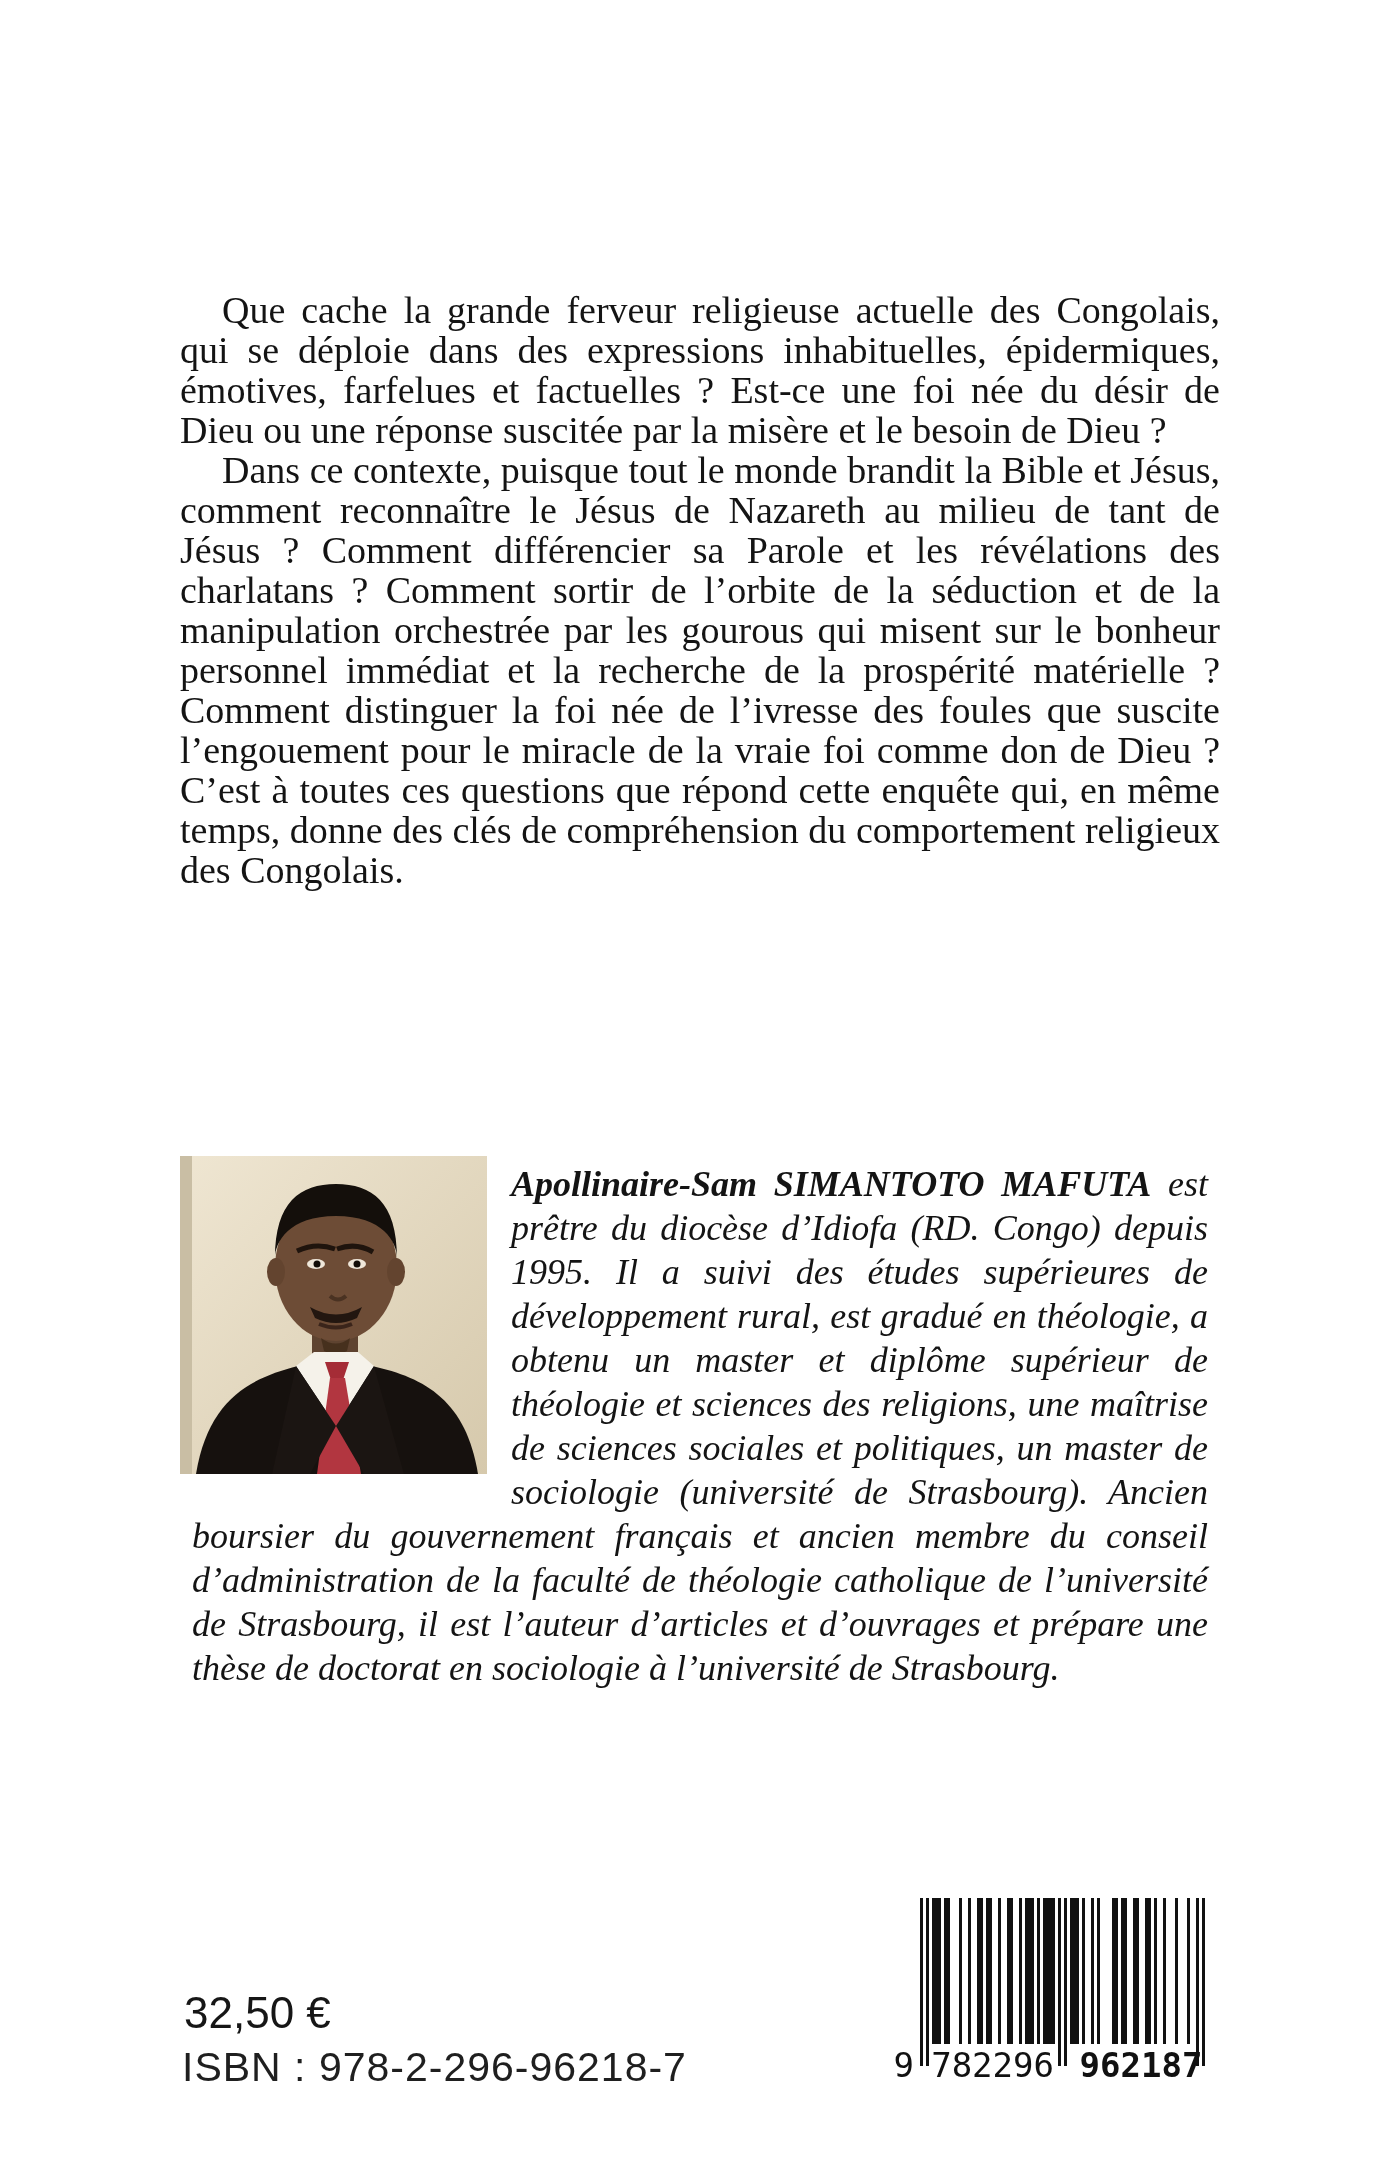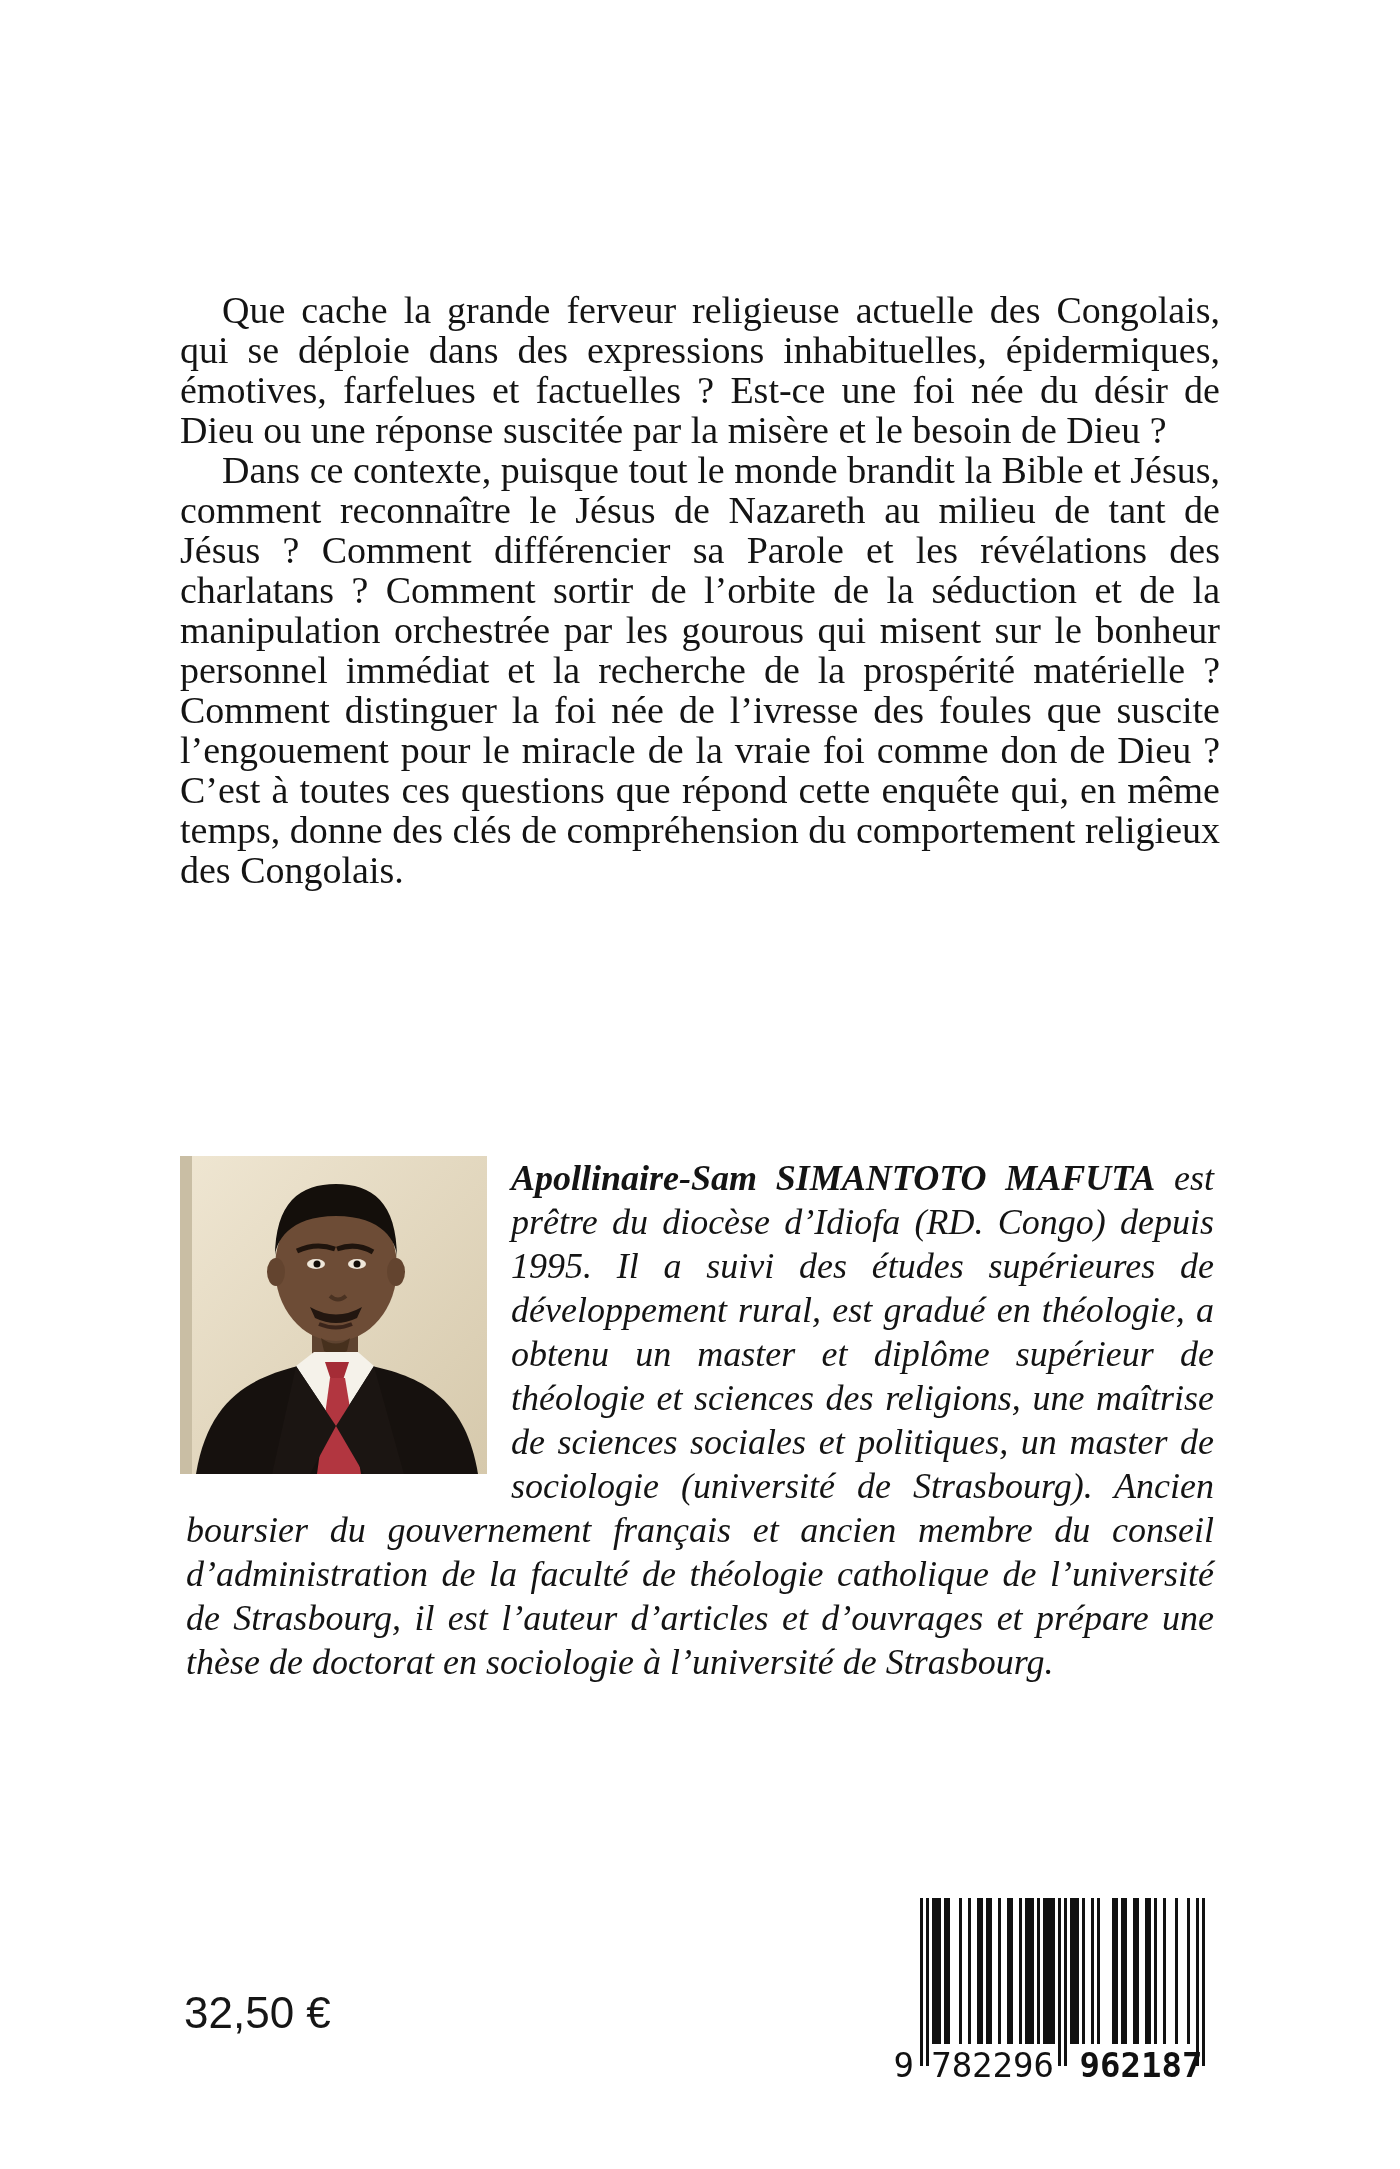--- a/index.html
+++ b/index.html
@@ -47,21 +47,21 @@
   .bio {
     position: absolute;
     left: 180px;
     top: 1150px;
     width: 1040px;
     font-size: 36px;
     line-height: 44px;
     font-style: italic;
     text-align: justify;
   }
-  .bio p { margin: 6px; font-family: Liberation Serif, serif; }
+  .bio p { margin: 12px; font-family: Liberation Serif, serif; }
   .bio-name { font-weight: 700; }
   .photo {
     float: left;
     width: 307px;
     height: 318px;
     margin: 6px 24px 10px 0;
     background: #ddd2bb;
   }
   .photo svg { display: block; }
   .price {
@@ -159,20 +159,21 @@
 
         <path d="M116 210 L156 270 L130 318 L92 318 Z" fill="#1b1512"></path>
         <path d="M194 210 L156 270 L184 318 L224 318 Z" fill="#1b1512"></path>
       </svg>
     </div>
     <p><span class="bio-name">Apollinaire-Sam SIMANTOTO MAFUTA</span><span> est prêtre du diocèse d’Idiofa (RD. Congo) depuis 1995. Il a suivi des études supérieures de développement rural, est gradué en théologie, a obtenu un master et diplôme supérieur de théologie et sciences des religions, une maîtrise de sciences sociales et politiques, un master de sociologie (université de Strasbourg). Ancien boursier du gouvernement français et ancien membre du conseil d’administration de la faculté de théologie catholique de l’université de Strasbourg, il est l’auteur d’articles et d’ouvrages et prépare une thèse de doctorat en sociologie à l’université de Strasbourg.</span></p>
   </div>
 
   <div class="price">32,50 €</div>
 
+  <div class="isbn"><span>ISBN&nbsp;: </span><span>978-2-296-96218-7</span></div>
 
   <div class="barcode">
     <div id="barcode-bars"><svg width="285" height="168" xmlns="http://www.w3.org/2000/svg">
           <rect x="0" y="0" width="3" height="168" fill="#111111"></rect>
           <rect x="6" y="0" width="3" height="168" fill="#111111"></rect>
           <rect x="12" y="0" width="3" height="146" fill="#111111"></rect>
           <rect x="15" y="0" width="3" height="146" fill="#111111"></rect>
           <rect x="18" y="0" width="3" height="146" fill="#111111"></rect>
           <rect x="24" y="0" width="3" height="146" fill="#111111"></rect>
           <rect x="27" y="0" width="3" height="146" fill="#111111"></rect>

